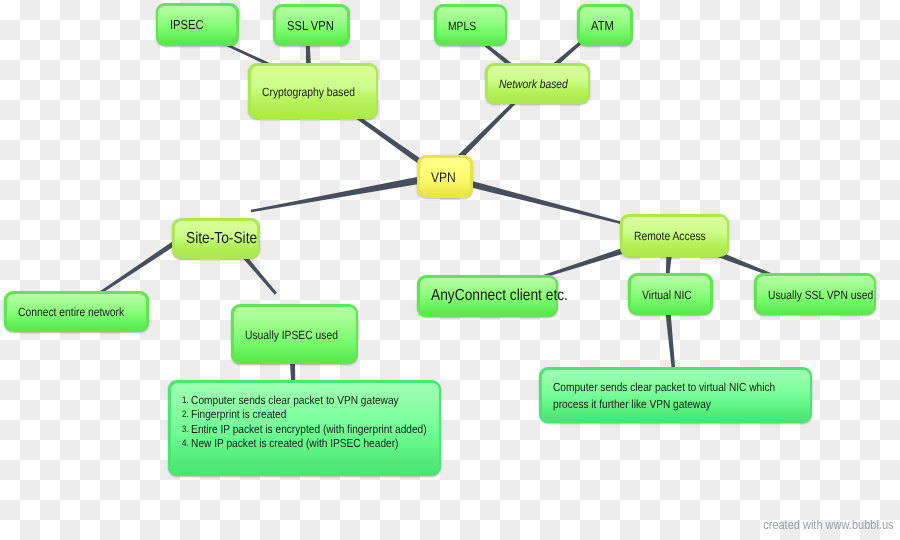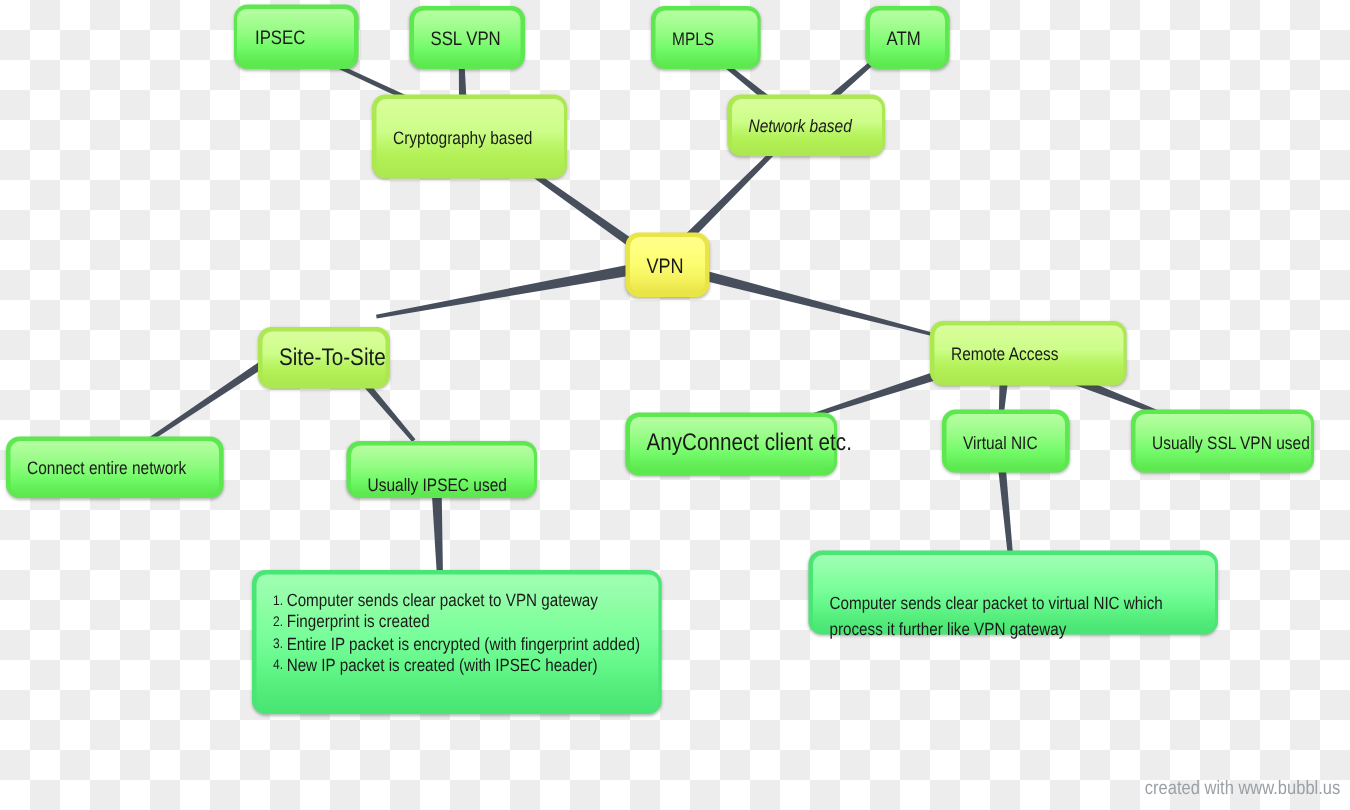--- a/index.html
+++ b/index.html
@@ -88,27 +88,27 @@
       </div>
       <div class="node branch" style="left: 485px; top: 63px; width: 105px; height: 41px; font-size: 12px; font-style: italic;">
         <span class="lbl">Network based</span>
       </div>
       <div class="node root" style="left: 417px; top: 155px; width: 55.5px; height: 42.5px; font-size: 14px;">
         <span class="lbl">VPN</span>
       </div>
       <div class="node branch" style="left: 172px; top: 198px; width: 87.5px; height: 40.5px; font-size: 16px; margin-top: 20px;">
         <span class="lbl">Site-To-Site</span>
       </div>
-      <div class="node branch" style="left: 620px; top: 214px; width: 131px; height: 43px; font-size: 12px;">
+      <div class="node branch" style="left: 620px; top: 214px; width: 109px; height: 43px; font-size: 12px;">
         <span class="lbl">Remote Access</span>
       </div>
       <div class="node leaf" style="left: 4px; top: 291px; width: 144.5px; height: 41px; font-size: 12px;">
         <span class="lbl">Connect entire network</span>
       </div>
-      <div class="node leaf" style="left: 231px; top: 294px; width: 127px; height: 38px; font-size: 12px; align-items: flex-end;">
+      <div class="node leaf" style="left: 231px; top: 304px; width: 127px; height: 60px; font-size: 12px;">
         <span class="lbl">Usually IPSEC used</span>
       </div>
       <div class="node leaf" style="left: 417px; top: 275px; width: 141px; height: 41.5px; font-size: 16px;">
         <span class="lbl">AnyConnect client etc.</span>
       </div>
       <div class="node leaf" style="left: 628px; top: 273px; width: 84.5px; height: 42px; font-size: 12px; justify-content: center;">
         <span class="lbl">Virtual NIC</span>
       </div>
       <div class="node leaf" style="left: 754px; top: 273px; width: 122px; height: 42px; font-size: 12px;">
         <span class="lbl">Usually SSL VPN used</span>
@@ -116,21 +116,21 @@
       <div class="node leaf2 top" style="left: 168px; top: 380px; width: 273px; height: 96px; font-size: 11.8px; padding-top: 13px; padding-left: 14px; padding-right: 2px;">
         <div class="listwrap">
           <ol>
             <li><span class="lnum">1.</span><span class="ltext">Computer sends clear packet to VPN gateway</span></li>
             <li><span class="lnum">2.</span><span class="ltext">Fingerprint is created</span></li>
             <li><span class="lnum">3.</span><span class="ltext">Entire IP packet is encrypted (with fingerprint added)</span></li>
             <li><span class="lnum">4.</span><span class="ltext">New IP packet is created (with IPSEC header)</span></li>
           </ol>
         </div>
       </div>
-      <div class="node leaf2 top" style="left: 539px; top: 367px; width: 273px; height: 56px; font-size: 11.8px; padding-top: 27px; padding-left: 14px; padding-right: 2px;">
+      <div class="node leaf2 top" style="left: 539px; top: 367px; width: 273px; height: 56px; font-size: 11.8px; padding-top: 12px; padding-left: 14px; padding-right: 2px;">
         <div class="listwrap">
           <div class="tline">Computer sends clear packet to virtual NIC which</div>
           <div class="tline">process it further like VPN gateway</div>
         </div>
       </div>
     </div>
   <div class="credit" style="right: 6px; bottom: 8px; color: rgb(154, 160, 166);">created with www.bubbl.us</div>
 </div>
 
 </body></html>

